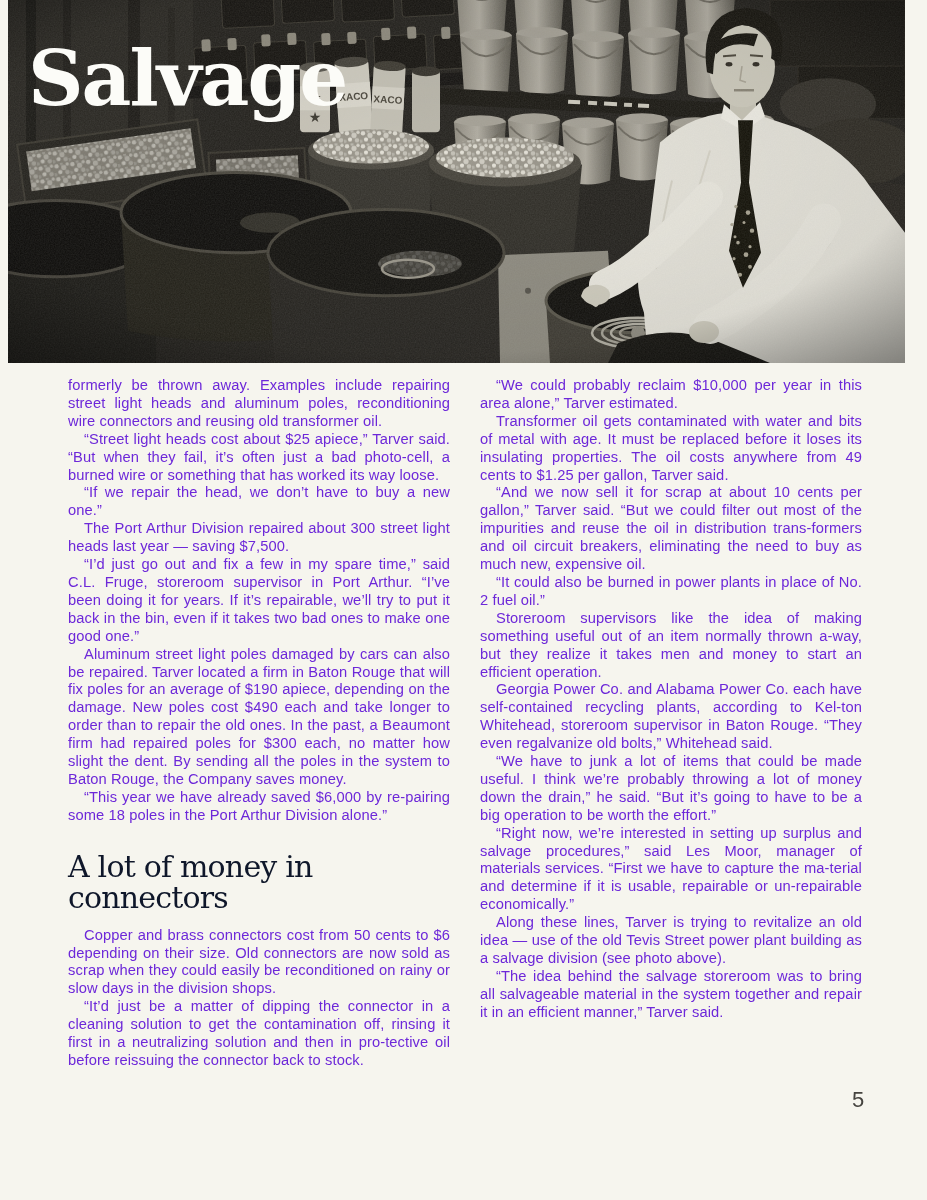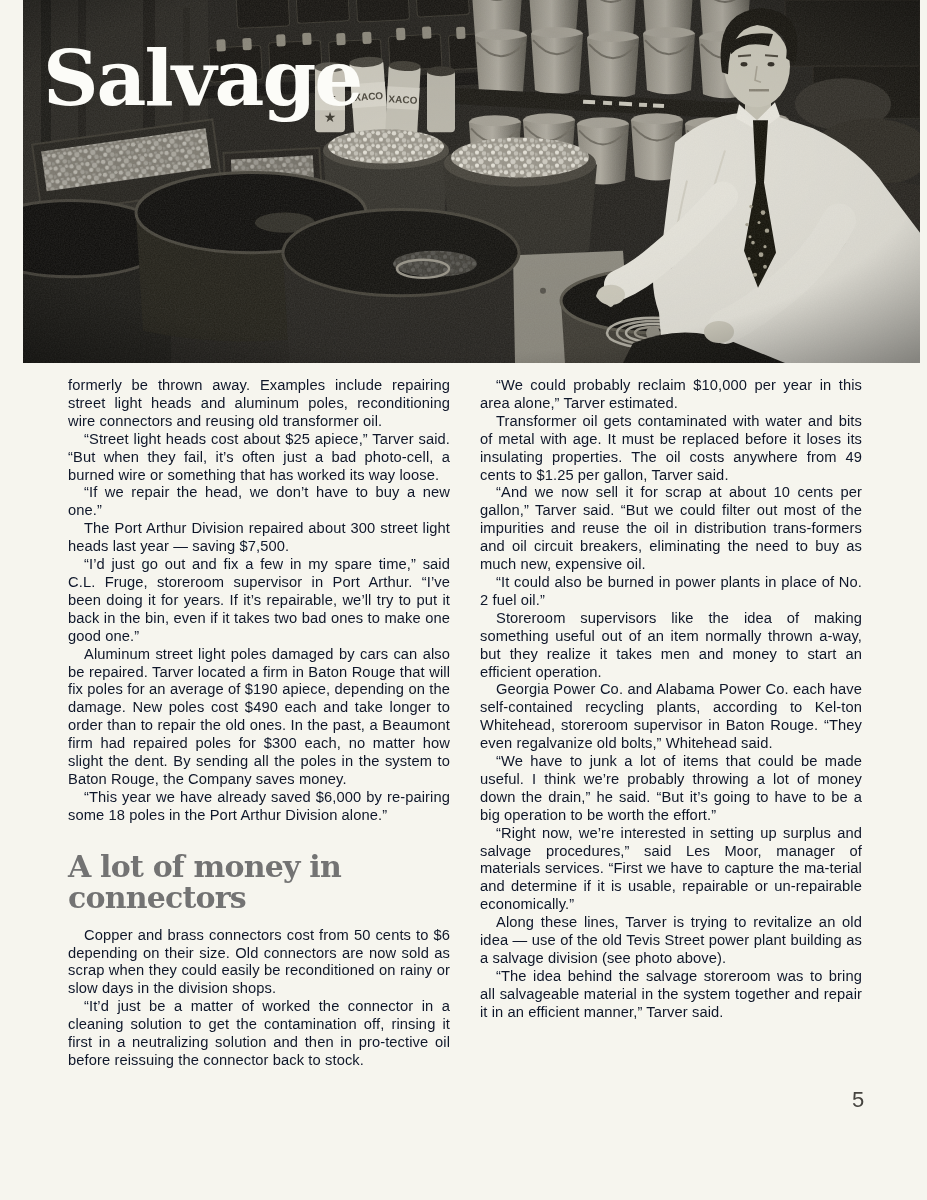--- a/index.html
+++ b/index.html
@@ -4,21 +4,21 @@
 <style>
   html,body{margin:0;padding:0;background:#e8e6df;}
   .page{
     position:relative;
     width:927px;height:1200px;
     background:#f6f5ee;
     overflow:hidden;
     font-family:"Liberation Sans", sans-serif;
   }
   .photo{
-    position:absolute;left:23px;top:0;width:897px;height:363px;
+    position:absolute;left:8px;top:0;width:897px;height:363px;
     background:#0f766e;
   }
   .photo svg{display:block;width:100%;height:100%;}
   .photo-title{
     position:absolute;left:20px;top:40px;
     font-family:"DejaVu Serif", serif;
     font-weight:700;
     font-size:77px;
     letter-spacing:-2px;
     color:#fcfcf8;
@@ -26,33 +26,33 @@
   }
   .columns{
     position:absolute;left:68px;top:377px;width:794px;
     display:flex;gap:30px;
   }
   .col{width:382px;}
   .para{
     margin:0;
     font-size:14.7px;
     line-height:17.9px;
-    color:#0f172a;
+    color:#6d28d9;
     text-align:justify;
     text-indent:16px;
     letter-spacing:0.1px;
   }
   .para.noindent{text-indent:0;}
   .section-heading{
     margin:26px 0 13px 0;
     font-family:"DejaVu Serif", serif;
-    font-weight:700;
+    font-weight:400;
     font-size:30px;
     letter-spacing:-0.8px;
-    color:#737373;
+    color:#0f172a;
     line-height:1.05;
   }
   .page-number{
     position:absolute;left:852px;top:1087px;
     font-size:22px;color:#45433f;
   }
 </style>
 </head>
 <body>
 
@@ -278,21 +278,21 @@
     <div class="col">
       <p class="para noindent">formerly be thrown away. Examples include repairing street light heads and aluminum poles, reconditioning wire connectors and reusing old transformer oil.</p>
       <p class="para">“Street light heads cost about $25 apiece,” Tarver said. “But when they fail, it’s often just a bad photo-cell, a burned wire or something that has worked its way loose.</p>
       <p class="para">“If we repair the head, we don’t have to buy a new one.”</p>
       <p class="para">The Port Arthur Division repaired about 300 street light heads last year — saving $7,500.</p>
       <p class="para">“I’d just go out and fix a few in my spare time,” said C.L. Fruge, storeroom supervisor in Port Arthur. “I’ve been doing it for years. If it’s repairable, we’ll try to put it back in the bin, even if it takes two bad ones to make one good one.”</p>
       <p class="para">Aluminum street light poles damaged by cars can also be repaired. Tarver located a firm in Baton Rouge that will fix poles for an average of $190 apiece, depending on the damage. New poles cost $490 each and take longer to order than to repair the old ones. In the past, a Beaumont firm had repaired poles for $300 each, no matter how slight the dent. By sending all the poles in the system to Baton Rouge, the Company saves money.</p>
       <p class="para">“This year we have already saved $6,000 by re-pairing some 18 poles in the Port Arthur Division alone.”</p>
       <h2 class="section-heading">A lot of money in connectors</h2>
       <p class="para">Copper and brass connectors cost from 50 cents to $6 depending on their size. Old connectors are now sold as scrap when they could easily be reconditioned on rainy or slow days in the division shops.</p>
-      <p class="para">“It’d just be a matter of worked the connector in a cleaning solution to get the contamination off, rinsing it first in a neutralizing solution and then in pro-tective oil before reissuing the connector back to stock.</p>
+      <p class="para">“It’d just be a matter of dipping the connector in a cleaning solution to get the contamination off, rinsing it first in a neutralizing solution and then in pro-tective oil before reissuing the connector back to stock.</p>
     </div>
     <div class="col">
       <p class="para">“We could probably reclaim $10,000 per year in this area alone,” Tarver estimated.</p>
       <p class="para">Transformer oil gets contaminated with water and bits of metal with age. It must be replaced before it loses its insulating properties. The oil costs anywhere from 49 cents to $1.25 per gallon, Tarver said.</p>
       <p class="para">“And we now sell it for scrap at about 10 cents per gallon,” Tarver said. “But we could filter out most of the impurities and reuse the oil in distribution trans-formers and oil circuit breakers, eliminating the need to buy as much new, expensive oil.</p>
       <p class="para">“It could also be burned in power plants in place of No. 2 fuel oil.”</p>
       <p class="para">Storeroom supervisors like the idea of making something useful out of an item normally thrown a-way, but they realize it takes men and money to start an efficient operation.</p>
       <p class="para">Georgia Power Co. and Alabama Power Co. each have self-contained recycling plants, according to Kel-ton Whitehead, storeroom supervisor in Baton Rouge. “They even regalvanize old bolts,” Whitehead said.</p>
       <p class="para">“We have to junk a lot of items that could be made useful. I think we’re probably throwing a lot of money down the drain,” he said. “But it’s going to have to be a big operation to be worth the effort.”</p>
       <p class="para">“Right now, we’re interested in setting up surplus and salvage procedures,” said Les Moor, manager of materials services. “First we have to capture the ma-terial and determine if it is usable, repairable or un-repairable economically.”</p>

